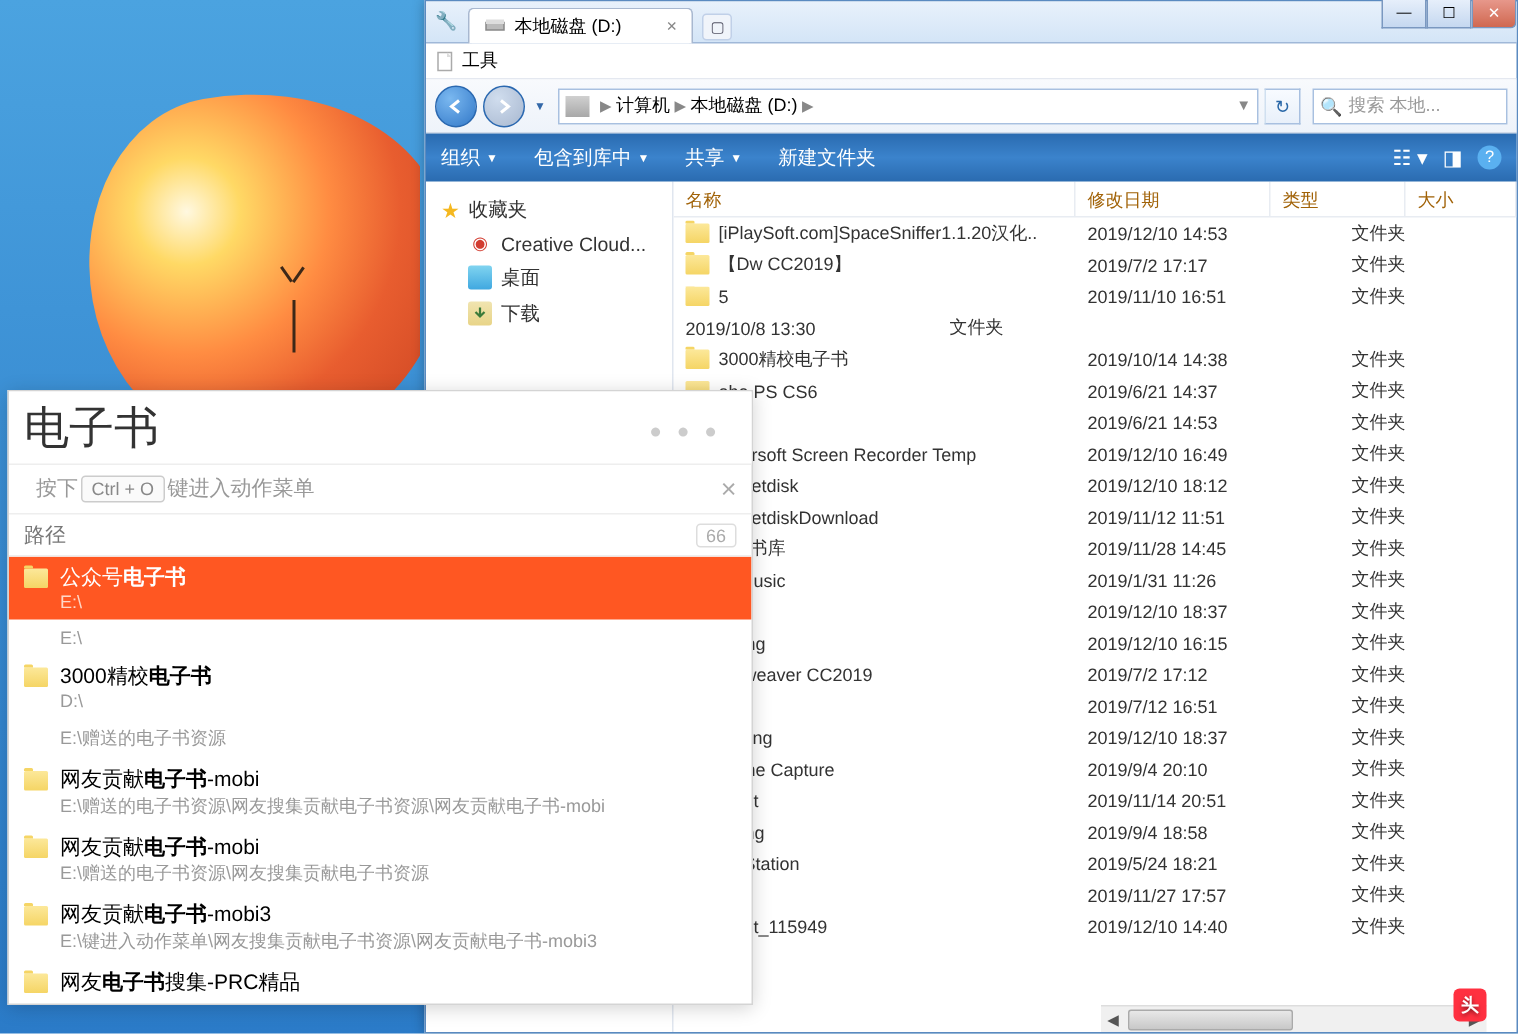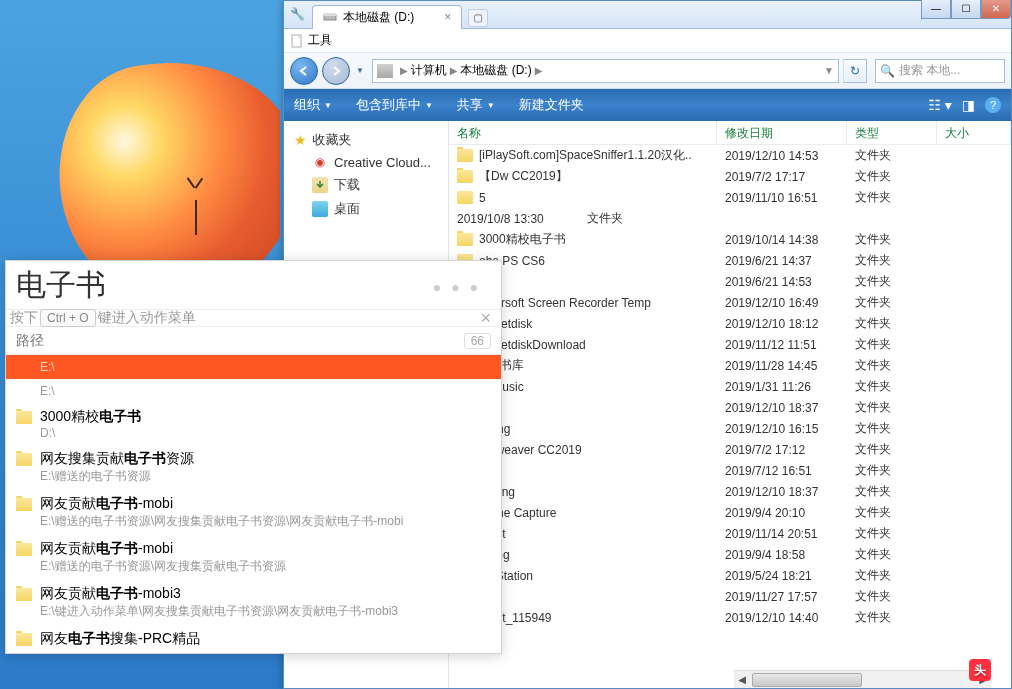--- a/index.html
+++ b/index.html
@@ -50,43 +50,43 @@
 .sidebar { width: 165px; border-right: 1px solid #e0e6ef; padding: 8px 0; background: #fff; }
 .sb-header { display: flex; align-items: center; padding: 2px 10px; font-size: 13px; color: #333; }
 .sb-star { color: #f5b820; margin-right: 6px; font-size: 14px; }
 .sb-item { display: flex; align-items: center; padding: 3px 10px 3px 28px; font-size: 13px; color: #333; cursor: pointer; }
 .sb-item .sb-icon { width: 16px; height: 16px; margin-right: 6px; display: flex; align-items: center; justify-content: center; font-size: 12px; border-radius: 2px; }
 .sb-item.cc .sb-icon { color: #d23c30; }
 .sb-item.dl .sb-icon { background: linear-gradient(#f0e4b0,#e8d488); }
 .sb-item.desk .sb-icon { background: linear-gradient(#80d4f0,#40a8e0); }
 
 .file-area { flex: 1; overflow: hidden; }
-.file-headers { display: flex; height: 24px; border-bottom: 1px solid #e8ecf2; font-size: 12px; color: #15803d; }
+.file-headers { display: flex; height: 24px; border-bottom: 1px solid #e8ecf2; font-size: 12px; color: #a16207; }
 .file-headers div { padding: 4px 8px; border-right: 1px solid #e8ecf2; }
 .col-name { width: 268px; }
 .col-date { width: 130px; }
 .col-type { width: 90px; }
 .col-size { flex: 1; }
 .file-list { font-size: 12px; color: #333; }
 .file-row { display: flex; height: 21px; align-items: center; cursor: pointer; }
 .file-row .fr-name { width: 268px; padding-left: 8px; display: flex; align-items: center; overflow: hidden; white-space: nowrap; }
 .folder-icon { width: 16px; height: 13px; background: linear-gradient(to bottom, #fce89a 0%, #f5d565 100%); border-radius: 1px; margin-right: 6px; flex-shrink: 0; position: relative; }
 .folder-icon::before { content: ""; position: absolute; top: -2px; left: 0; width: 6px; height: 2px; background: #f5d565; border-radius: 1px 1px 0 0; }
 .file-row .fr-date { width: 130px; padding-left: 8px; }
-.file-row .fr-type { width: 90px; padding-left: 8px; }
+.file-row .fr-type { width: 90px; padding-left: 8px; text-align: right; }
 
 .scrollbar-h { position: absolute; bottom: 0; left: 450px; right: 20px; height: 18px; background: #f0f0f0; border-top: 1px solid #ddd; display: flex; align-items: center; }
 .sb-thumb-h { height: 14px; width: 110px; background: linear-gradient(#e8e8e8,#c8c8c8); border: 1px solid #aaa; border-radius: 2px; margin-left: 2px; }
 .sb-arrow { width: 16px; text-align: center; font-size: 10px; color: #555; }
 
 
 .search-overlay { position: absolute; left: 5px; top: 260px; width: 497px; background: #fff; border: 1px solid #d4d4d4; box-shadow: 0 2px 12px rgba(0,0,0,0.18); }
 .so-input { width: 100%; height: 48px; border: none; font-size: 30px; padding: 4px 10px; outline: none; color: #333; }
 .so-dots { position: absolute; right: 20px; top: 18px; color: #ccc; letter-spacing: 3px; font-size: 14px; }
-.so-hint { height: 18px; border-top: 1px solid #eee; border-bottom: 1px solid #eee; padding: 6px 4px; display: flex; align-items: center; font-size: 14px; color: #999; position: relative; }
+.so-hint { height: 34px; border-top: 1px solid #eee; border-bottom: 1px solid #eee; padding: 6px 18px; display: flex; align-items: center; font-size: 14px; color: #999; position: relative; }
 .so-hint .kbd { border: 1px solid #ccc; border-radius: 3px; padding: 1px 6px; margin: 0 2px; font-size: 12px; color: #888; background: #fafafa; }
 .so-hint .close-x { position: absolute; right: 10px; font-size: 18px; color: #aaa; cursor: pointer; }
 .so-path-row { height: 28px; display: flex; align-items: center; padding: 0 10px; font-size: 14px; color: #777; border-bottom: 1px solid #eee; position: relative; }
 .so-path-row .count-badge { position: absolute; right: 10px; border: 1px solid #ddd; border-radius: 3px; padding: 0 6px; color: #aaa; font-size: 12px; }
 .so-list { max-height: 330px; overflow: hidden; }
 .so-item { padding: 5px 10px; font-size: 14px; display: flex; flex-direction: column; cursor: pointer; }
 .so-item.selected { background: #ff5722; color: #fff; }
 .so-item .name-row { display: flex; align-items: center; }
 .so-item .folder-icon { margin-right: 8px; }
 .so-item .it-path { font-size: 12px; color: #999; margin-left: 24px; }
@@ -192,31 +192,31 @@
   <div class="content-area">
     <div class="sidebar">
       <div class="sb-header">
         <span class="sb-star">★</span>
         <span>收藏夹</span>
       </div>
       <div class="sb-item cc">
         <span class="sb-icon">◉</span>
         <span>Creative Cloud...</span>
       </div>
+      <div class="sb-item desk">
+        <span class="sb-icon"></span>
+        <span>桌面</span>
+      </div>
       <div class="sb-item dl">
         <span class="sb-icon">
           <svg width="10" height="10" viewBox="0 0 10 10">
               <path d="M5 1 L5 6 M2 4 L5 7 L8 4" stroke="#3a7a3a" stroke-width="1.5" fill="none"></path>
             </svg>
         </span>
         <span>下载</span>
-      </div>
-      <div class="sb-item desk">
-        <span class="sb-icon"></span>
-        <span>桌面</span>
       </div>
     </div>
 
     <div class="file-area">
       <div class="file-headers">
         <div class="col-name">名称</div>
         <div class="col-date">修改日期</div>
         <div class="col-type">类型</div>
         <div class="col-size">大小</div>
       </div>
@@ -421,37 +421,37 @@
     <span class="kbd">Ctrl + O</span>
     <span>键进入动作菜单</span>
     <span class="close-x">×</span>
   </div>
   <div class="so-path-row">
     <span>路径</span>
     <span class="count-badge">66</span>
   </div>
   <div class="so-list" id="so-list">
       <div class="so-item selected">
+        <div class="name-row">
+          <span class="folder-icon"></span>
+          <span>公众号<b>电子书</b></span>
+        </div>
         <div class="it-path">E:\</div>
       </div>
       <div class="so-item">
         <div class="it-path">E:\</div>
       </div>
       <div class="so-item">
         <div class="name-row">
           <span class="folder-icon"></span>
           <span>3000精校<b>电子书</b></span>
         </div>
         <div class="it-path">D:\</div>
       </div>
       <div class="so-item">
-        <div class="name-row">
-          <span class="folder-icon"></span>
-          <span>网友搜集贡献<b>电子书</b>资源</span>
-        </div>
         <div class="it-path">E:\赠送的电子书资源</div>
       </div>
       <div class="so-item">
         <div class="name-row">
           <span class="folder-icon"></span>
           <span>网友贡献<b>电子书</b>-mobi</span>
         </div>
         <div class="it-path">E:\赠送的电子书资源\网友搜集贡献电子书资源\网友贡献电子书-mobi</div>
       </div>
       <div class="so-item">

